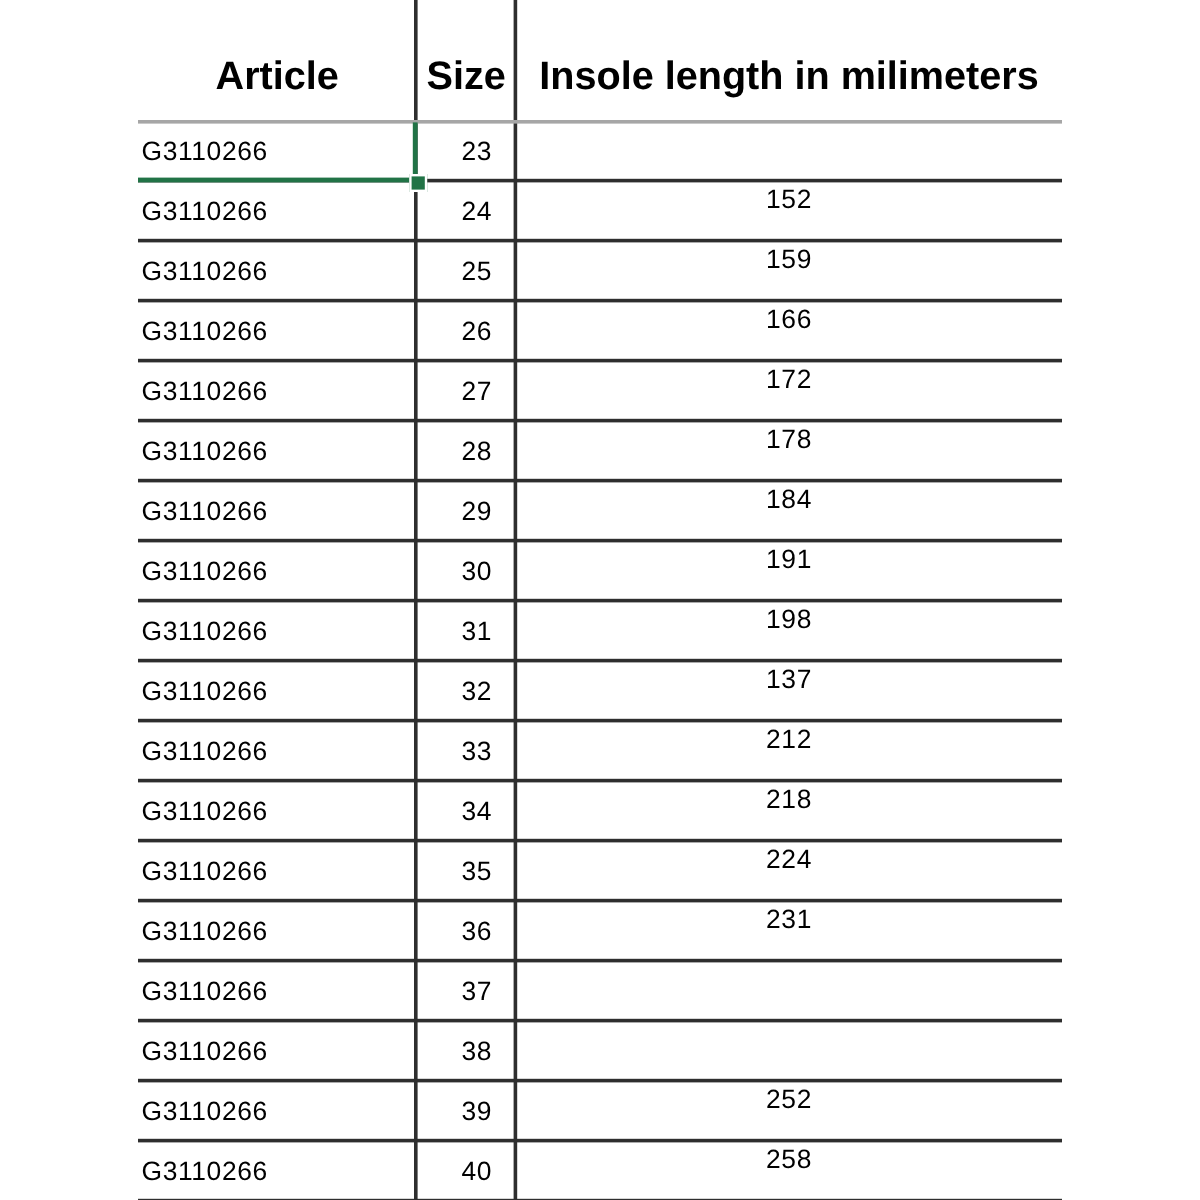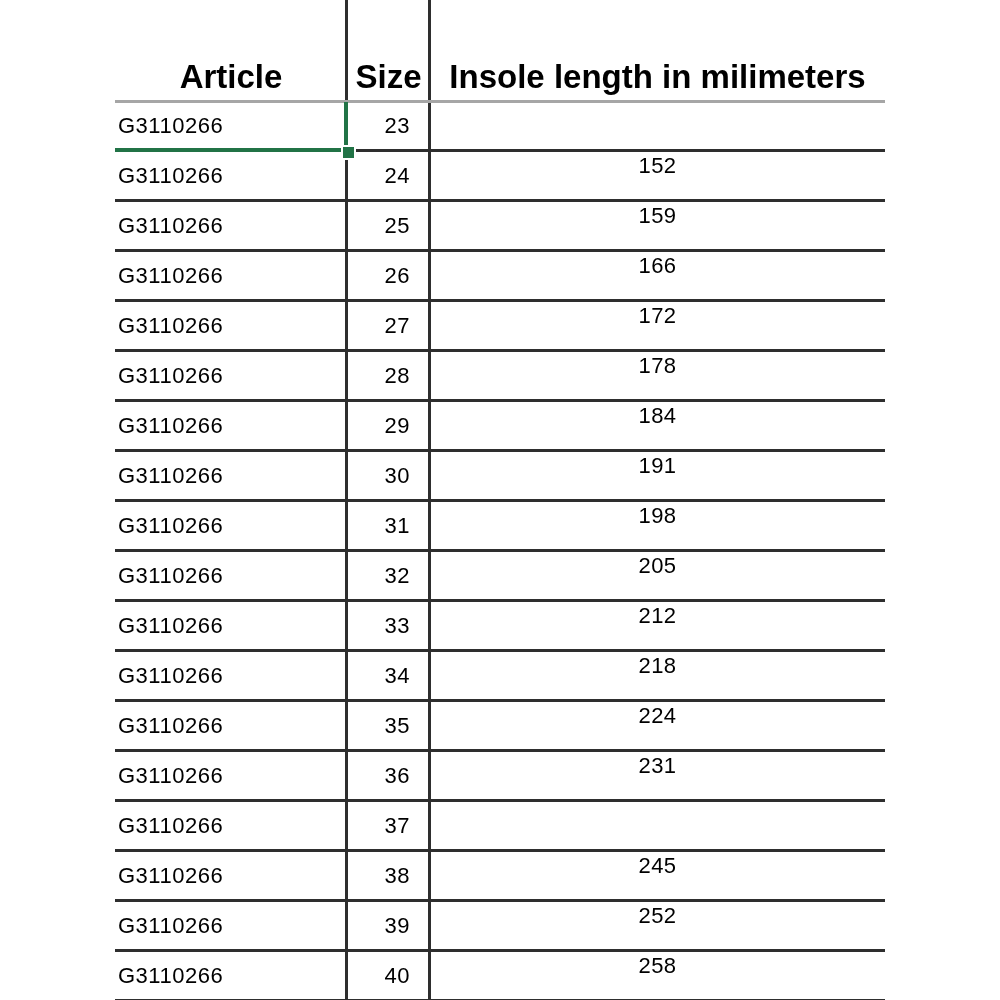--- a/index.html
+++ b/index.html
@@ -7,22 +7,22 @@
     position:relative;width:1000px;height:1000px;background:#ffffff;
     overflow:hidden;font-family:"Liberation Sans","DejaVu Sans",sans-serif;
     color:#000;
   }
   
   .vline{position:absolute;top:0;height:1000px;width:3px;background:var(--grid,#2e2e2e);}
   .vl1{left:345px;}
   .vl2{left:428px;}
   
   #header-row{
-    position:absolute;left:115px;top:0;width:770px;height:100px;
-    display:flex;align-items:flex-end;
+    position:absolute;left:115px;top:16px;width:770px;height:100px;
+    display:flex;align-items:center;
   }
   .hcell{
     font-weight:bold;font-size:33px;line-height:1;padding-bottom:7px;
     display:flex;justify-content:center;box-sizing:border-box;
   }
   .hcell.a{width:232px;}
   .hcell.b{width:83px;}
   .hcell.c{width:455px;}
   #header-underline{
     position:absolute;left:115px;top:100px;width:770px;height:3px;
@@ -111,21 +111,21 @@
 
     <div class="row">
       <div class="cell a">G3110266</div>
       <div class="cell b">30</div>
       <div class="cell c">198</div>
     </div>
 
     <div class="row">
       <div class="cell a">G3110266</div>
       <div class="cell b">31</div>
-      <div class="cell c">205</div>
+      <div class="cell c">137</div>
     </div>
 
     <div class="row">
       <div class="cell a">G3110266</div>
       <div class="cell b">32</div>
       <div class="cell c">212</div>
     </div>
 
     <div class="row">
       <div class="cell a">G3110266</div>
@@ -146,21 +146,20 @@
     </div>
 
     <div class="row">
       <div class="cell a">G3110266</div>
       <div class="cell b">36</div>
     </div>
 
     <div class="row">
       <div class="cell a">G3110266</div>
       <div class="cell b">37</div>
-      <div class="cell c">245</div>
     </div>
 
     <div class="row">
       <div class="cell a">G3110266</div>
       <div class="cell b">38</div>
       <div class="cell c">252</div>
     </div>
 
     <div class="row">
       <div class="cell a">G3110266</div>

